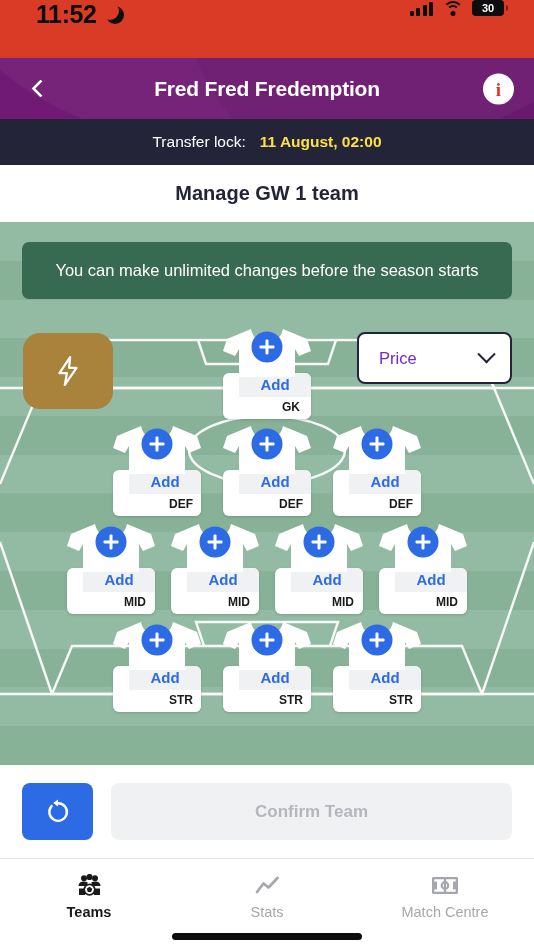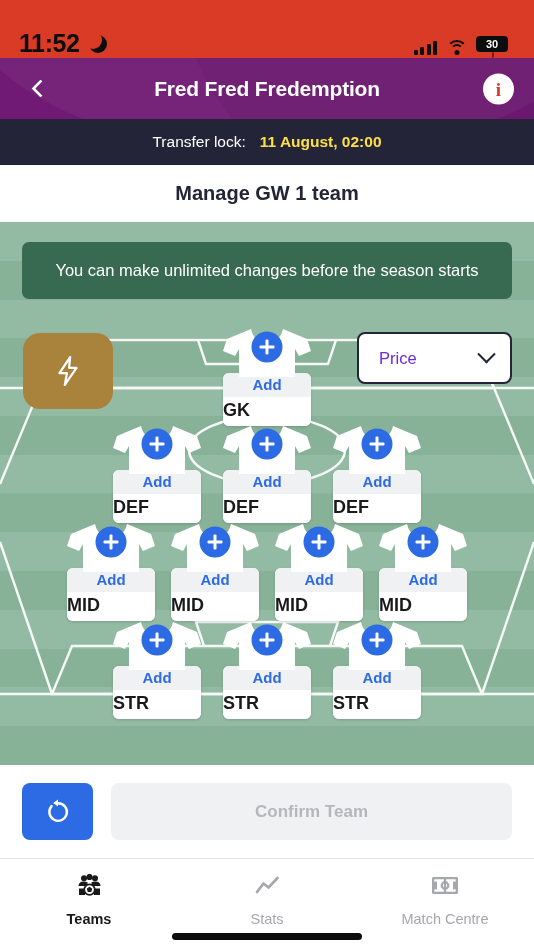--- a/index.html
+++ b/index.html
@@ -8,22 +8,22 @@
     font-family:"Liberation Sans", sans-serif;
     background:#ffffff;
     overflow:hidden;
   }
   .phone { position:relative; width:534px; height:950px; background:#fff; }
 
   
   .statusbar {
     position:relative; height:58px; width:100%;
     background:#D93B26;
-    display:flex; align-items:flex-end; justify-content:space-between;
-    padding:0 26px 0 19px;
+    display:flex; align-items:flex-start; justify-content:space-between;
+    padding:0 26px 0 36px;
     z-index:5;
   }
   .status-left { display:flex; align-items:center; gap:9px; }
   .status-time { font-size:25px; font-weight:600; color:#0d0d0d; letter-spacing:-0.4px; }
   .moon { width:18px; height:18px; position:relative; }
   .moon::before{
     content:""; position:absolute; inset:0; border-radius:50%;
     background:#0d0d0d;
   }
   .moon::after{
@@ -38,21 +38,21 @@
   .bars i:nth-child(3){ height:11px; }
   .bars i:nth-child(4){ height:14px; }
   .wifi { position:relative; width:21px; height:15px; }
   .wifi span { position:absolute; left:50%; transform:translateX(-50%);
     border:2.3px solid #0d0d0d; border-bottom-color:transparent;
     border-left-color:transparent; border-right-color:transparent; border-radius:50%; }
   .wifi span:nth-child(1){ width:21px; height:21px; top:0; }
   .wifi span:nth-child(2){ width:13px; height:13px; top:4px; }
   .wifi span:nth-child(3){ width:5px; height:5px; top:8px; background:#0d0d0d;
     border:none; border-radius:50%; top:10px; }
-  .battery { position:relative; display:flex; align-items:center;flex-direction:column; }
+  .battery { position:relative; display:flex; align-items:center; }
   .battery-body {
     width:32px; height:16px; background:#0d0d0d; border-radius:4px;
     display:flex; align-items:center; justify-content:center;
   }
   .battery-num { color:#fff; font-size:11px; font-weight:700; letter-spacing:-0.2px; }
   .battery-tip { width:2.5px; height:6px; background:#7a1b10; border-radius:0 2px 2px 0; margin-left:1.5px; }
 
   
   .header {
     position:relative; height:61px; width:100%;
@@ -154,26 +154,26 @@
   .plus {
     position:absolute; left:50%; top:22px; transform:translate(-50%,-50%);
     width:31px; height:31px; border-radius:50%; background:#2C6BE4;
     display:flex; align-items:center; justify-content:center;
   }
   .plus::before, .plus::after { content:""; position:absolute; background:#fff; border-radius:1px; }
   .plus::before { width:15px; height:3.2px; }
   .plus::after  { width:3.2px; height:15px; }
   .labels {
     margin-top:-8px; width:88px; border-radius:6px; overflow:hidden;
-    box-shadow:0 1px 3px rgba(0,0,0,0.16); background:#fff;
+    box-shadow:0 1px 3px rgba(0,0,0,0.16); background:#fff;padding-left:16px;
   }
   .lbl-add { background:#F0F1F2; color:#2C6BE4; font-size:15px; font-weight:700;
     text-align:center; padding:3px 0 4px; }
-  .lbl-pos { background:#fff; color:#1a1a1a; font-size:18px; font-weight:700;
-    text-align:left; padding:3px 0 5px; }
+  .lbl-pos { background:#fff; color:#1a1a1a; font-size:12px; font-weight:700;
+    text-align:center; padding:3px 0 5px;margin-left:32px; }
 
   
   .actionbar {
     position:relative; height:93px; background:#fff;
     display:flex; align-items:center; padding:0 22px; gap:18px;
   }
   .reset-btn {
     width:71px; height:57px; border-radius:8px; background:#2C6BE4;
     display:flex; align-items:center; justify-content:center; cursor:pointer;
   }
@@ -182,21 +182,21 @@
     display:flex; align-items:center; justify-content:center; cursor:not-allowed;
   }
   .confirm-btn span { color:#B4B7BC; font-size:17px; font-weight:700; }
 
   
   .tabbar {
     position:relative; height:88px; background:#fff;
     border-top:1px solid #e4e4e6;
     display:flex; align-items:flex-start; padding-top:14px;
   }
-  .tab { flex:1; display:flex; flex-direction:column; align-items:center; gap:14px; cursor:pointer; }
+  .tab { flex:1; display:flex; flex-direction:column; align-items:center; gap:7px; cursor:pointer; }
   .tab-icon { height:24px; display:flex; align-items:center; justify-content:center; }
   .tab-label { font-size:14.5px; color:#A5A7AC; font-weight:400; }
   .tab.active .tab-label { color:#1a1a1a; font-weight:700; }
 
   .home-indicator {
     position:absolute; left:50%; transform:translateX(-50%); bottom:10px;
     width:190px; height:7px; background:#0d0d0d; border-radius:4px;
   }
 </style>
 </head>

